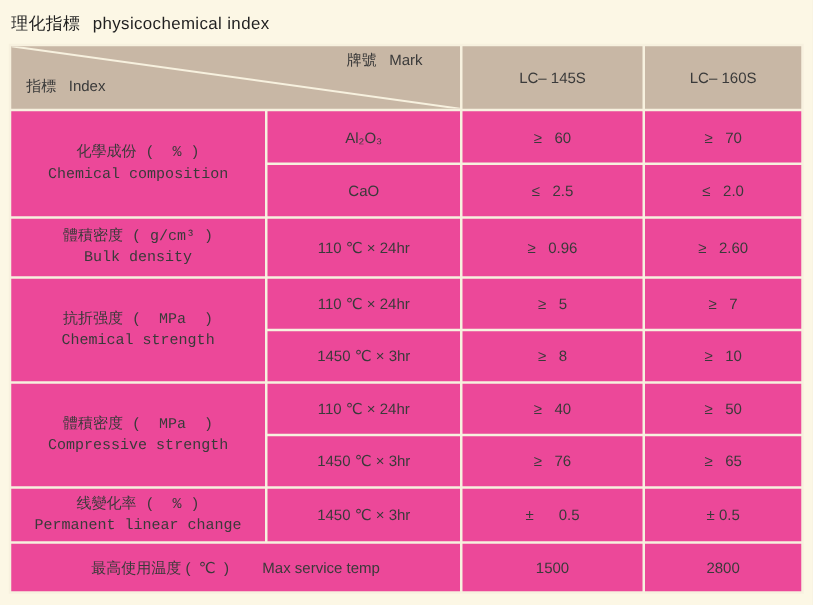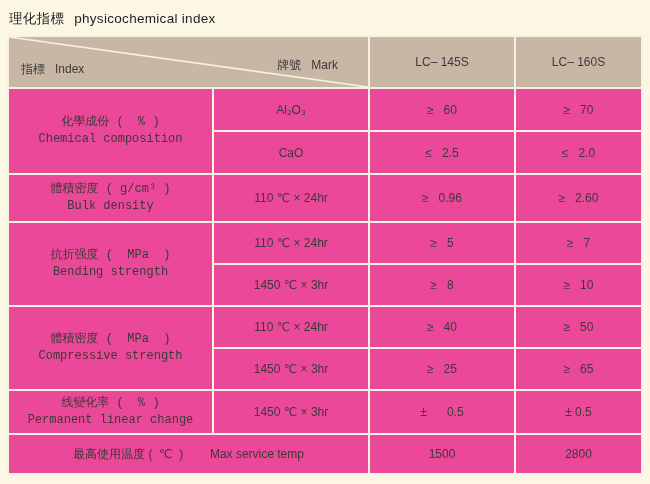--- a/index.html
+++ b/index.html
@@ -53,21 +53,21 @@
     height: 50px;
   }
   .corner-in svg {
     position: absolute;
     left: 0; top: 0;
     width: 100%; height: 100%;
     display: block;
   }
   .corner-mark {
     position: absolute;
-    top: 20px; right: 30px;
+    top: 3px; right: 30px;
     white-space: pre;
   }
   .corner-index {
     position: absolute;
     bottom: 9px; left: 12px;
     white-space: pre;
   }
 
   .lz, .le { line-height: 17px; white-space: pre; font-family: Liberation Mono, monospace; }
   .cond    { white-space: pre; }
@@ -125,21 +125,21 @@
       <div class="le">Bulk density</div>
     </td>
     <td class="cond">110 ℃ × 24hr</td>
     <td class="v">≥   0.96</td>
     <td class="v">≥   2.60</td>
   </tr>
 
   <tr class="r40">
     <td rowspan="2">
       <div class="lz">抗折强度 (  MPa  )</div>
-      <div class="le">Bending strength</div>
+      <div class="le">Chemical strength</div>
     </td>
     <td class="cond">110 ℃ × 24hr</td>
     <td class="v">≥   5</td>
     <td class="v">≥   7</td>
   </tr>
   <tr class="r40">
     <td class="cond">1450 ℃ × 3hr</td>
     <td class="v">≥   8</td>
     <td class="v">≥   10</td>
   </tr>
@@ -148,21 +148,21 @@
     <td rowspan="2">
       <div class="lz">體積密度 (  MPa  )</div>
       <div class="le">Compressive strength</div>
     </td>
     <td class="cond">110 ℃ × 24hr</td>
     <td class="v">≥   40</td>
     <td class="v">≥   50</td>
   </tr>
   <tr class="r40">
     <td class="cond">1450 ℃ × 3hr</td>
-    <td class="v">≥   25</td>
+    <td class="v">≥   76</td>
     <td class="v">≥   65</td>
   </tr>
 
   <tr class="r42">
     <td>
       <div class="lz">线變化率 (  % )</div>
       <div class="le">Permanent linear change</div>
     </td>
     <td class="cond">1450 ℃ × 3hr</td>
     <td class="v">±      0.5</td>

